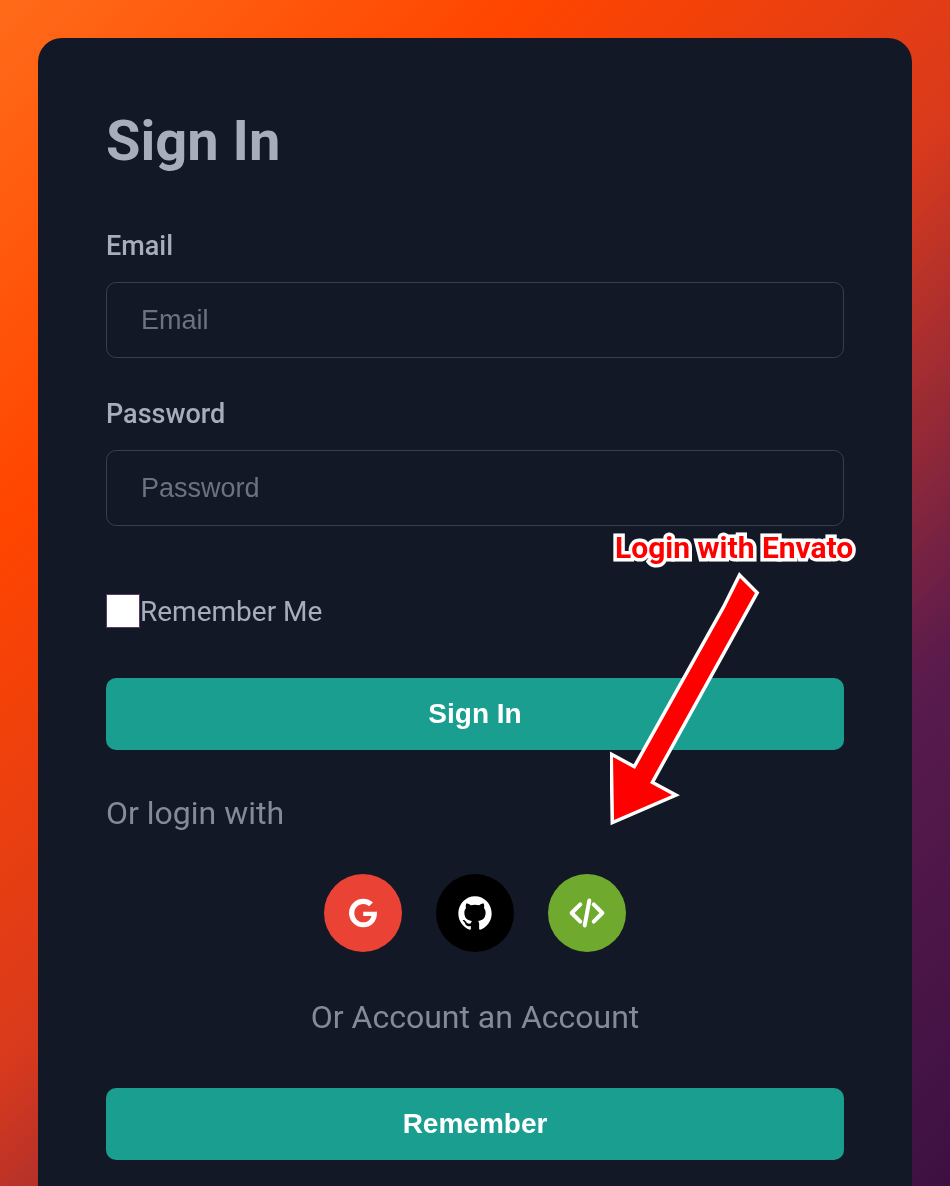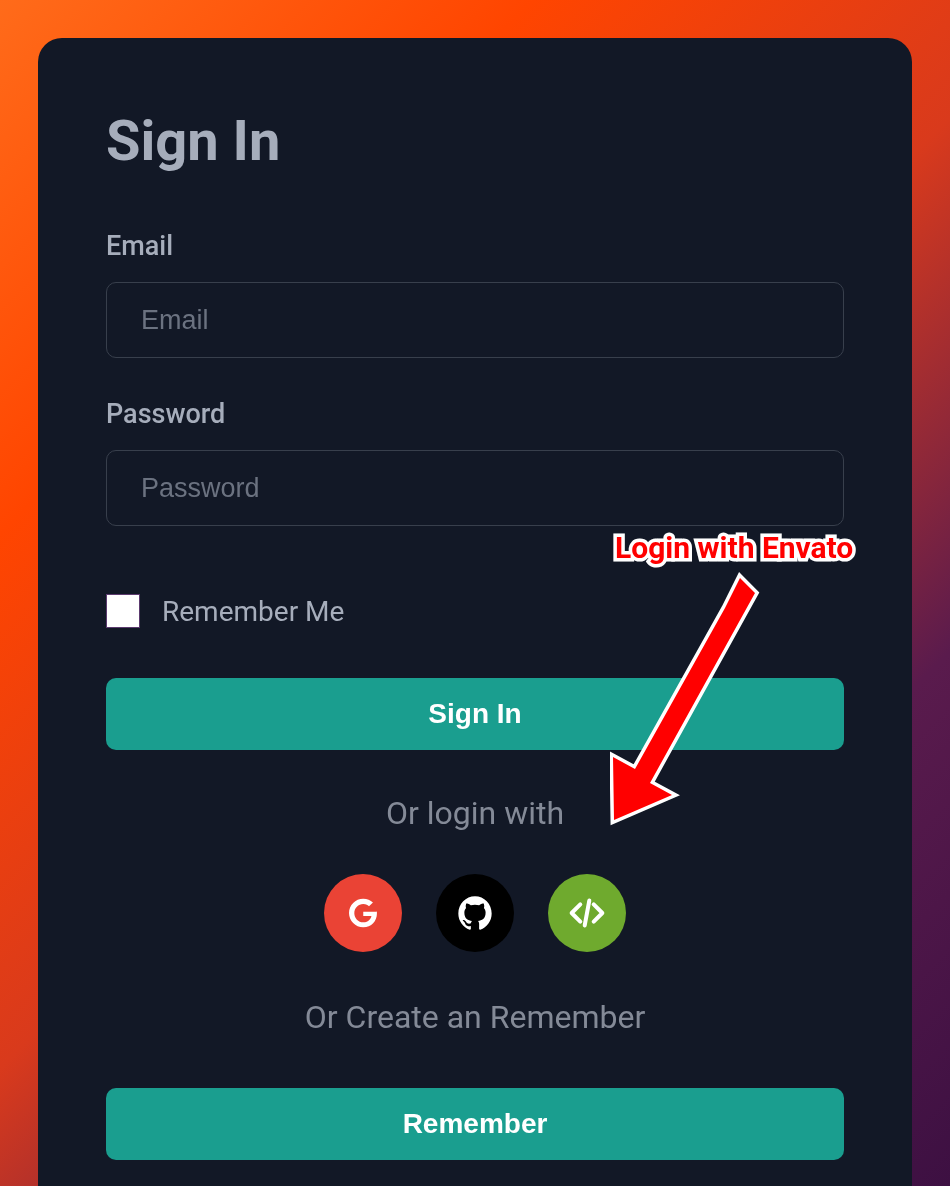--- a/index.html
+++ b/index.html
@@ -48,21 +48,20 @@
       font-size: 27px;
       color: #a6adbb;
       margin-bottom: 40px;
     }
     .input::placeholder {
       color: #6b7280;
     }
     .remember-row {
       display: flex;
       align-items: center;
-      gap: 22px;
       margin-top: 28px;
       margin-bottom: 50px;
     }
     .checkbox {
       width: 34px;
       height: 34px;
       background: #ffffff;
       border: 1px solid #5b3a6e;
       cursor: pointer;
     }
@@ -76,21 +75,20 @@
       background: #1a9e8f;
       border: none;
       border-radius: 10px;
       font-size: 28px;
       font-weight: 600;
       color: #ffffff;
       cursor: pointer;
       margin-bottom: 44px;
     }
     .divider-text {
-      text-align: center;
       font-size: 32px;
       color: #848a97;
       margin-bottom: 42px;
     }
     .social-row {
       display: flex;
       justify-content: center;
       gap: 34px;
       margin-bottom: 46px;
     }
@@ -172,21 +170,21 @@
         <path fill="#ffffff" d="M12 2C6.48 2 2 6.58 2 12.25c0 4.53 2.87 8.37 6.84 9.73.5.09.68-.22.68-.49 0-.24-.01-.88-.01-1.73-2.78.62-3.37-1.37-3.37-1.37-.45-1.18-1.11-1.5-1.11-1.5-.91-.63.07-.62.07-.62 1 .07 1.53 1.05 1.53 1.05.89 1.56 2.34 1.11 2.91.85.09-.66.35-1.11.63-1.37-2.22-.26-4.56-1.14-4.56-5.07 0-1.12.39-2.03 1.03-2.75-.1-.26-.45-1.3.1-2.71 0 0 .84-.28 2.75 1.05.8-.23 1.65-.34 2.5-.34.85 0 1.7.12 2.5.34 1.91-1.33 2.75-1.05 2.75-1.05.55 1.41.2 2.45.1 2.71.64.72 1.03 1.63 1.03 2.75 0 3.94-2.34 4.81-4.57 5.06.36.32.68.94.68 1.9 0 1.37-.01 2.48-.01 2.82 0 .27.18.59.69.49C19.13 20.61 22 16.77 22 12.25 22 6.58 17.52 2 12 2z"></path>
       </svg>
     </button>
     <button class="social-btn social-envato">
       <svg width="46" height="46" viewBox="0 0 24 24">
         <path fill="none" stroke="#ffffff" stroke-width="2.1" stroke-linecap="round" stroke-linejoin="round" d="M8.5 7.5 L4 12 L8.5 16.5 M15.5 7.5 L20 12 L15.5 16.5 M13.2 5.5 L10.8 18.5"></path>
       </svg>
     </button>
   </div>
 
-  <div class="create-text">Or Create an Remember</div>
+  <div class="create-text">Or Account an Account</div>
 
   <button class="btn-primary">Remember</button>
 </div>
 
 <svg class="annotation" width="320" height="310">
   <text x="5" y="30" class="annotation-text">Login with Envato</text>
   <path class="arrow-path" d="M 130 50
            L 145 65
            L 40 255
            L 62 267

